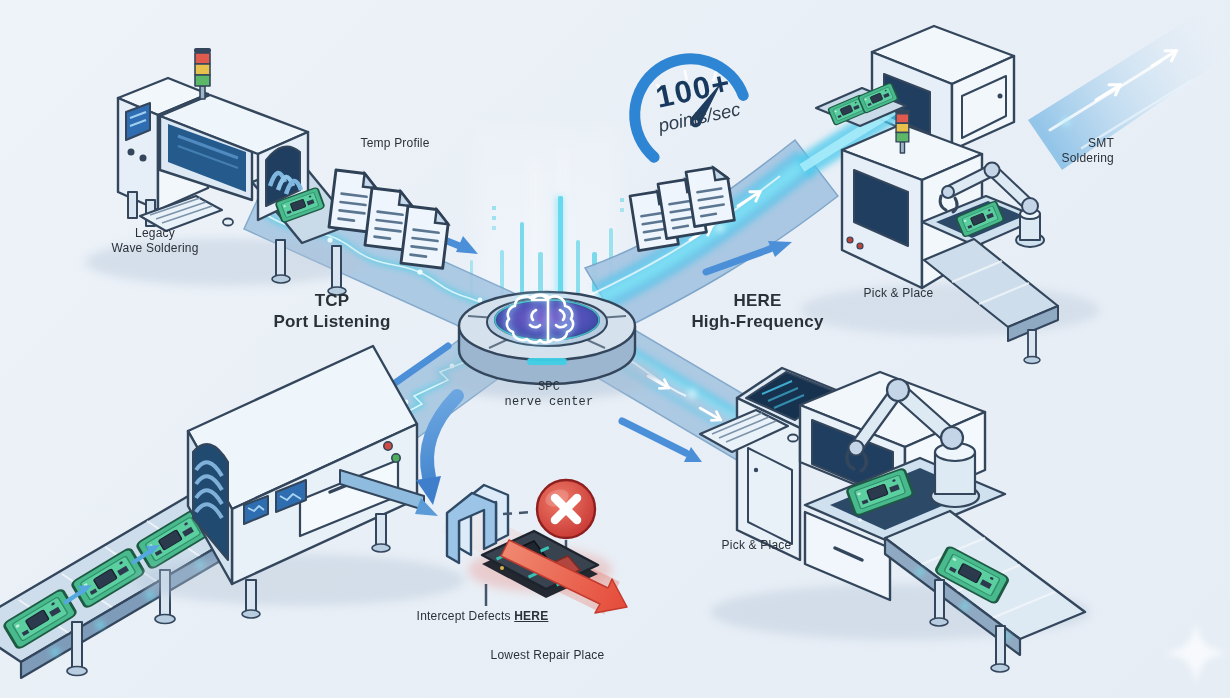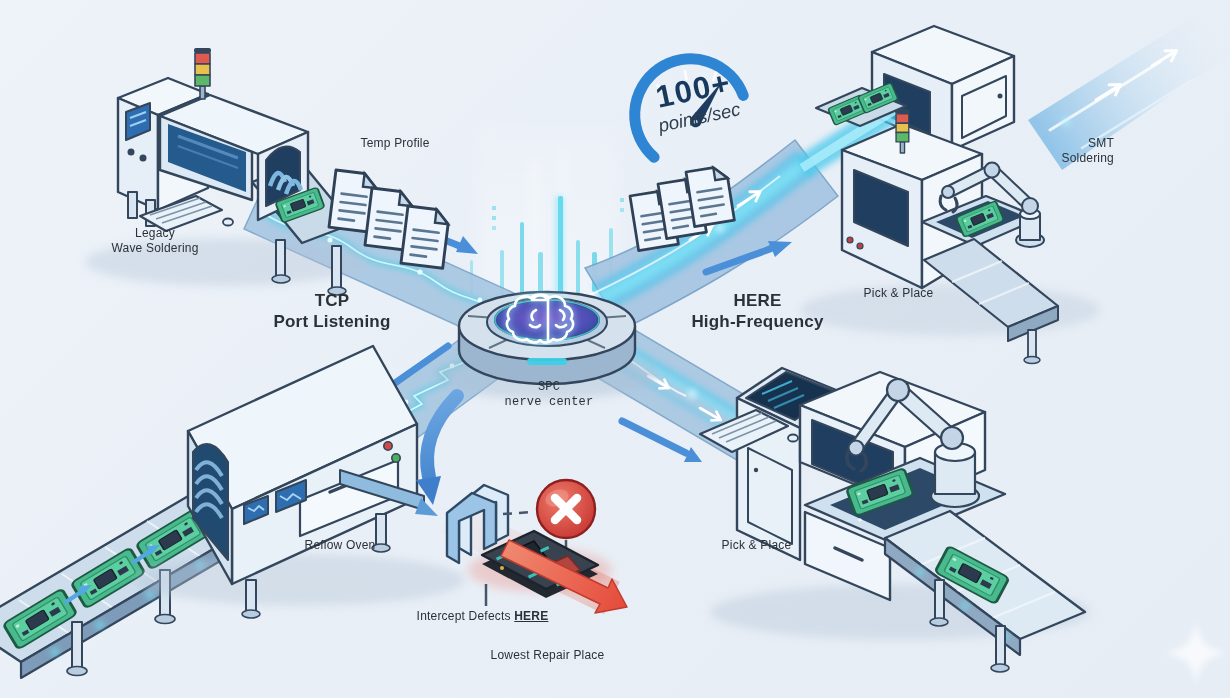--- a/index.html
+++ b/index.html
@@ -509,23 +509,20 @@
 
 <div class="lbl left" style="left:984px;top:136px;width:130px;">
   <div>SMT</div>
       <div>Soldering</div>
 </div>
 
 <div class="lbl" style="left:806px;top:286px;width:185px;">
   <span>Pick &amp; Place</span>
 </div>
 
-<div class="lbl" style="left:250px;top:538px;width:180px;">
-  <span>Reflow Oven</span>
-</div>
 
 <div class="lbl" style="left:664px;top:538px;width:185px;">
   <span>Pick &amp; Place</span>
 </div>
 
 <div class="lbl" style="left:330px;top:609px;width:305px;">
   <span>Intercept Defects </span><span class="b">HERE</span>
 </div>
 
 <div class="lbl" style="left:395px;top:648px;width:305px;">

